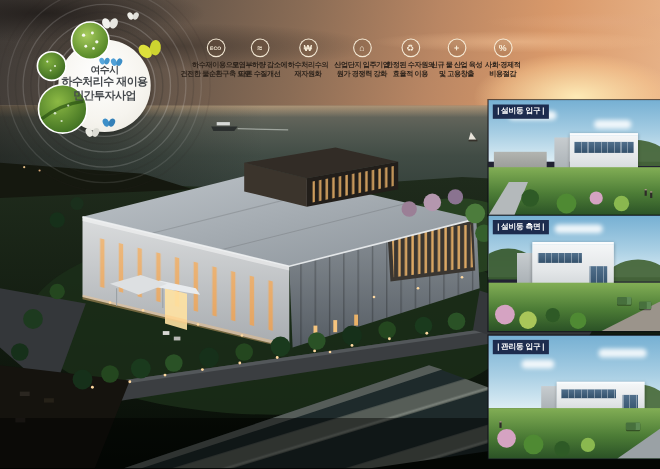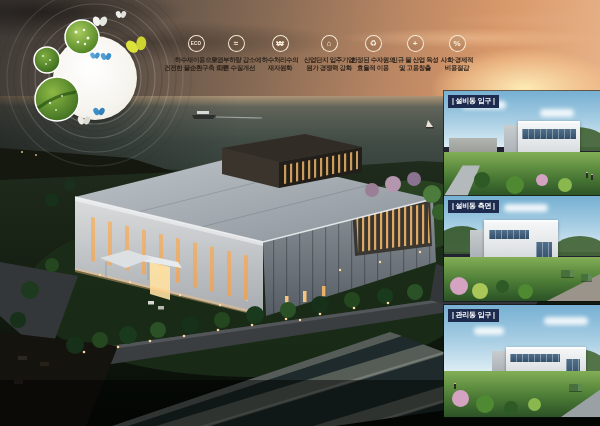--- a/index.html
+++ b/index.html
@@ -307,20 +307,25 @@
         <ellipse cx="-4" cy="-3" rx="5" ry="7" fill="#3d8fc8" transform="rotate(-25)"></ellipse>
         <ellipse cx="4" cy="-3" rx="5" ry="7" fill="#3480b8" transform="rotate(25)"></ellipse>
       </g>
       <g transform="translate(84,121) scale(0.6)">
         <ellipse cx="-4" cy="-3" rx="5" ry="7" fill="#ebebE3" transform="rotate(-25)"></ellipse>
         <ellipse cx="4" cy="-3" rx="5" ry="7" fill="#dcdcd4" transform="rotate(25)"></ellipse>
       </g>
     </g>
   </svg>
 
+  <div class="emblem-text">
+    <div class="l1">여수시</div>
+    <div class="l2">하수처리수 재이용</div>
+    <div class="l3">민간투자사업</div>
+  </div>
 
   <div class="benefits">
     <div class="benefit-item b0">
       <div class="icon-circle">ECO</div>
       <div class="cap">하수재이용으로</div>
       <div class="cap">건전한 물순환구축 도모</div>
     </div>
     <div class="benefit-item b1">
       <div class="icon-circle">≈</div>
       <div class="cap">오염부하량 감소에</div>

